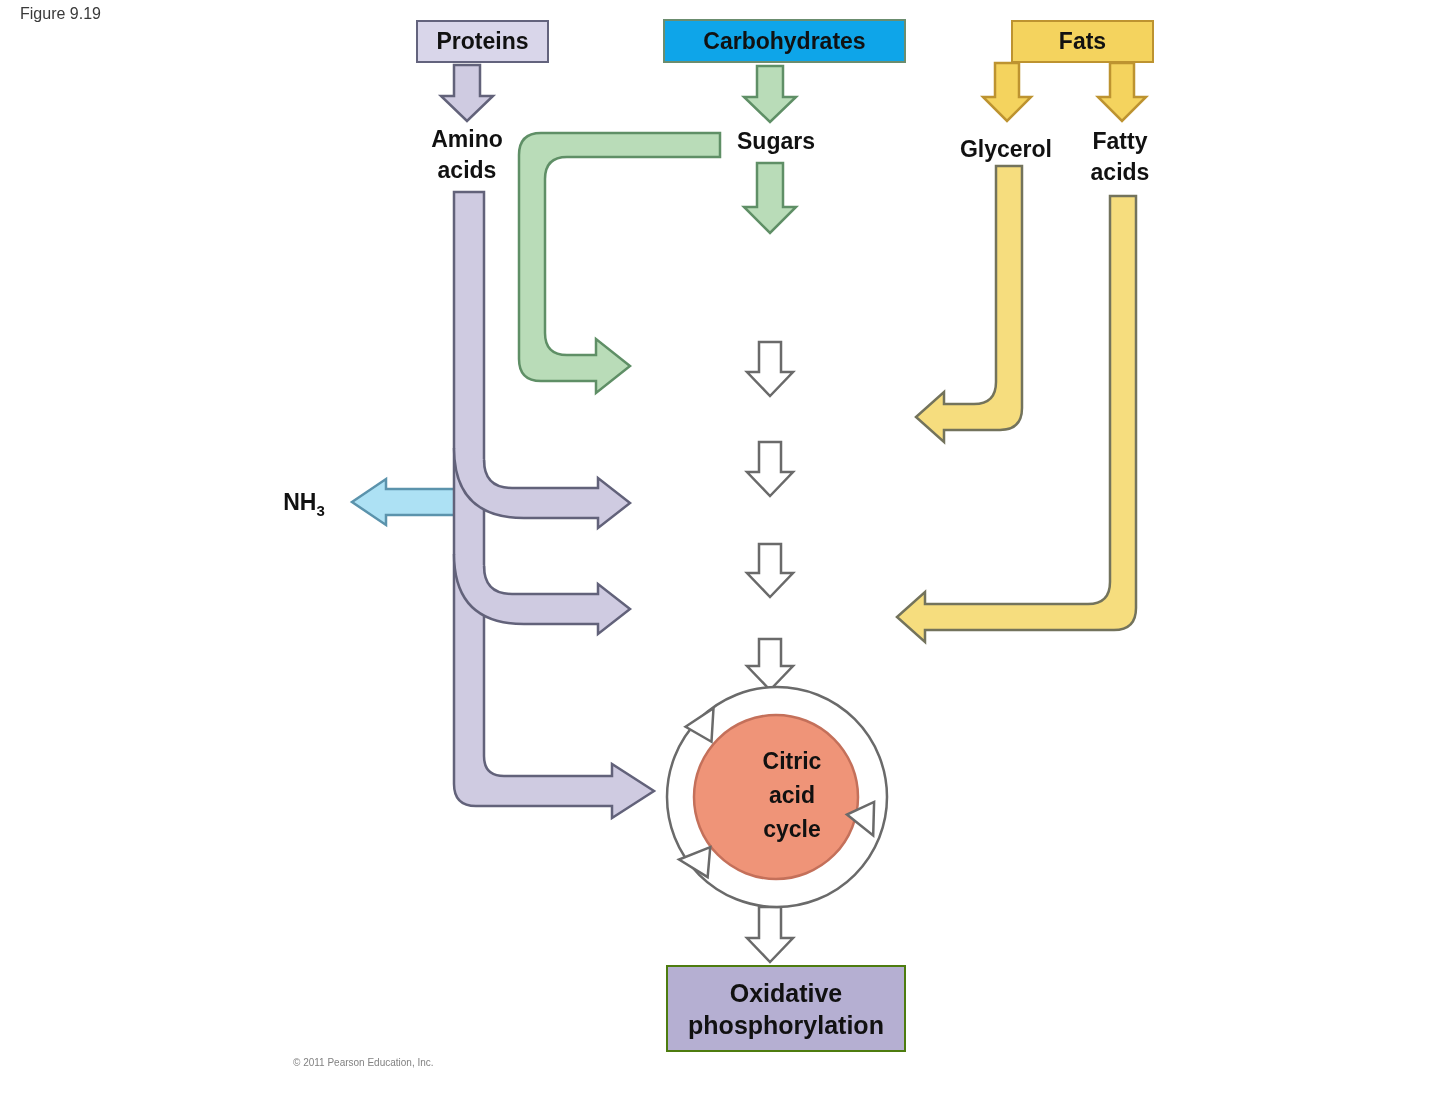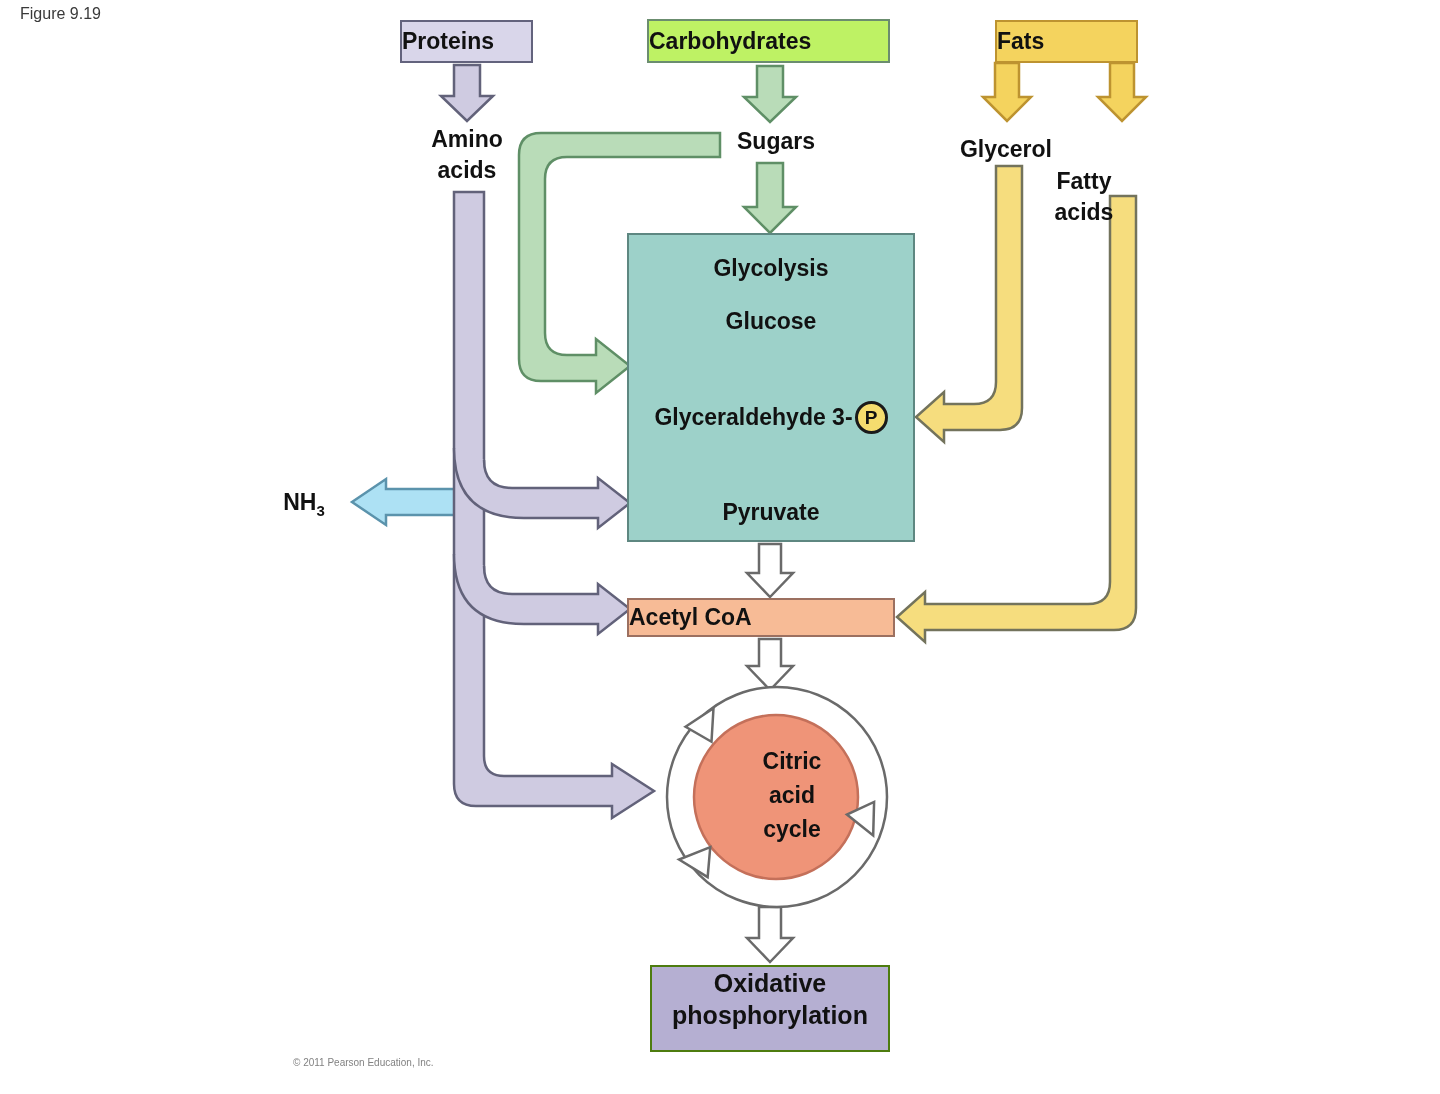--- a/index.html
+++ b/index.html
@@ -1,32 +1,32 @@
 <!DOCTYPE html>
 <html><head>
 <meta charset="utf-8">
 <style>
   html,body{margin:0;padding:0;background:#ffffff;}
   .fig{position:relative;width:1440px;height:1094px;background:#ffffff;
        font-family:"Liberation Sans",sans-serif;color:#111;overflow:hidden;border-radius:9px;}
   .layer{position:absolute;left:0;top:0;width:1440px;height:1094px;}
-  .box{position:absolute;box-sizing:border-box;display:flex;align-items:center;justify-content:flex-start;
-       font-weight:bold;font-size:23px;color:#111;text-align:center;}
+  .box{position:absolute;box-sizing:border-box;display:flex;align-items:center;justify-content:center;
+       font-weight:bold;font-size:23px;color:#111;text-align:center;margin-left:16px;}
   .box-proteins{left:400px;top:20px;width:133px;height:43px;background:#d9d6ea;border:2px solid #63637d;}
-  .box-carbs{left:647px;top:19px;width:243px;height:44px;background:#bef264;border:2px solid #6b8d6f;}
+  .box-carbs{left:647px;top:19px;width:243px;height:44px;background:#0ea5e9;border:2px solid #6b8d6f;}
   .box-fats{left:995px;top:20px;width:143px;height:43px;background:#f4d35e;border:2px solid #bd9330;}
   .box-glycolysis{left:627px;top:233px;width:288px;height:309px;background:#9dd1c9;border:2px solid #5e8781;display:block;}
   .box-acetyl{left:627px;top:598px;width:268px;height:39px;background:#f7bb96;border:2px solid #9c7060;}
   .box-oxphos{left:650px;top:965px;width:240px;height:87px;background:#b5afd2;border:2px solid #4d7c0f;
               flex-direction:column;font-size:25px;line-height:32px;}
   .lbl{position:absolute;font-weight:bold;font-size:23px;line-height:31px;text-align:center;color:#111;}
   .lbl-amino{left:397px;top:124px;width:140px;}
   .lbl-sugars{left:706px;top:126px;width:140px;}
   .lbl-glycerol{left:930px;top:126px;width:152px;margin-top:8px;}
-  .lbl-fatty{left:1022px;top:126px;width:124px;margin-top:40px;}
+  .lbl-fatty{left:1058px;top:126px;width:124px;}
   .lbl-nh3{left:263px;top:487px;width:82px;text-align:center;}
   .lbl-nh3 sub{font-size:15px;}
   .lbl-citric{left:696px;top:744px;width:160px;line-height:34px;padding-left:16px;}
   .gly-line{position:absolute;left:0;width:100%;text-align:center;font-weight:bold;font-size:23px;}
   .gly-title{top:20px;}
   .gly-glucose{top:73px;}
   .gly-row{top:166px;display:flex;align-items:center;justify-content:center;gap:2px;}
   .gly-pyruvate{top:264px;}
   .p-circle{display:inline-flex;align-items:center;justify-content:center;width:27px;height:27px;
             border-radius:50%;background:#f5dc6e;border:3px solid #1a1a1a;font-size:19px;font-weight:bold;}
@@ -109,33 +109,21 @@
   <div class="lbl lbl-glycerol">Glycerol</div>
   <div class="lbl lbl-fatty">
     <div>Fatty</div>
     <div>acids</div>
   </div>
 
   <div class="lbl lbl-nh3">
     <span>NH</span><sub>3</sub>
   </div>
 
-  <div class="box box-glycolysis">
-    <div class="gly-line gly-title">Glycolysis</div>
-    <div class="gly-line gly-glucose">Glucose</div>
-    <div class="gly-line gly-row">
-      <span>Glyceraldehyde 3-</span>
-      <span class="p-circle">P</span>
-    </div>
-    <div class="gly-line gly-pyruvate">Pyruvate</div>
-  </div>
 
-  <div class="box box-acetyl">
-    <span>Acetyl CoA</span>
-  </div>
 
   <div class="lbl lbl-citric">
     <div>Citric</div>
     <div>acid</div>
     <div>cycle</div>
   </div>
 
   <div class="box box-oxphos">
     <div>Oxidative</div>
     <div>phosphorylation</div>

